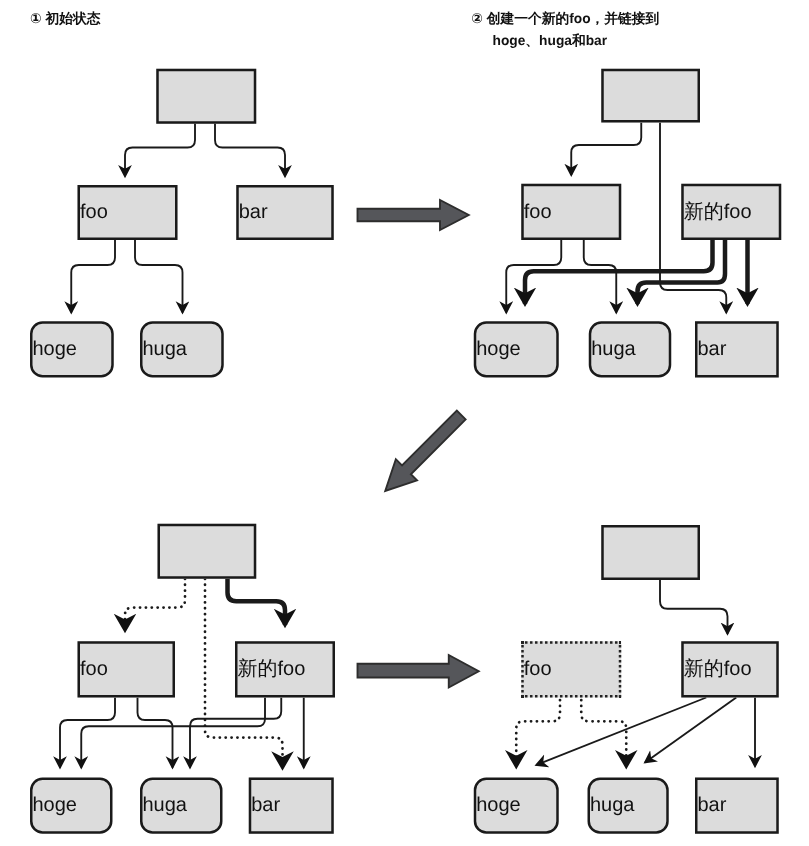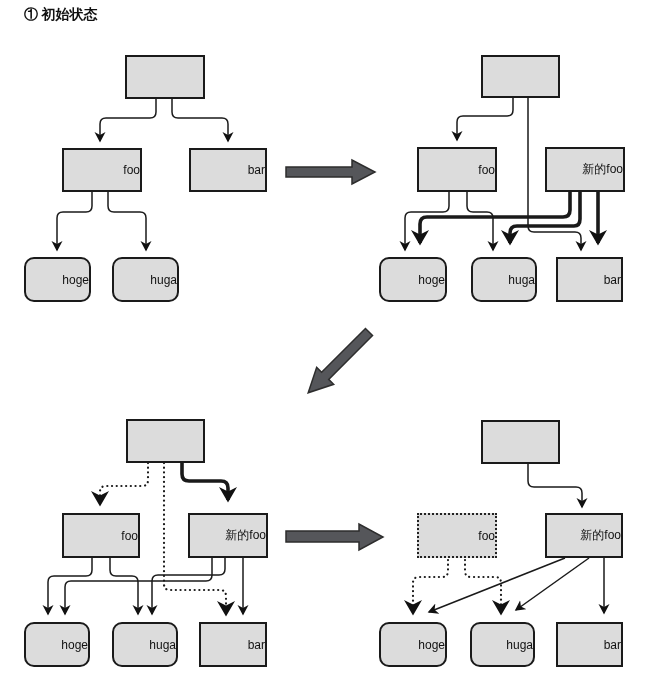--- a/index.html
+++ b/index.html
@@ -1,23 +1,23 @@
 <!DOCTYPE html>
 <html><head>
 <meta charset="utf-8">
 <style>
   html,body{margin:0;padding:0;background:#ffffff;}
   #canvas{position:relative;width:647px;height:677px;background:#ffffff;overflow:hidden;
     font-family:"Liberation Sans","DejaVu Sans",sans-serif;color:#111;}
   #wires{position:absolute;left:0;top:0;z-index:1;}
   .box{position:absolute;z-index:2;box-sizing:border-box;background:#dcdcdc;border:2px solid #1a1a1a;
-    display:flex;align-items:center;justify-content:flex-end;font-size:12px;color:#111;}
+    display:flex;align-items:center;justify-content:flex-start;font-size:16px;color:#111;}
   .rounded{border-radius:10px;}
   .dotted{border:2px dotted #222;}
-  .title{position:absolute;z-index:3;font-size:14px;font-weight:700;line-height:18px;white-space:nowrap;font-family:Liberation Serif, serif;}
+  .title{position:absolute;z-index:3;font-size:11px;font-weight:700;line-height:18px;white-space:nowrap;}
   .title .cont{margin-left:17px;}
 </style>
 </head>
 <body>
 
 <div id="canvas">
 
   <svg id="wires" width="647" height="677" viewBox="0 0 647 677">
     <defs>
       <marker id="ah" markerUnits="userSpaceOnUse" markerWidth="12" markerHeight="12" refX="9" refY="5.5" orient="auto">
@@ -69,20 +69,24 @@
       <polygon points="286,167 352,167 352,160 375,172 352,184 352,177 286,177"></polygon>
       <g transform="translate(369,332) rotate(135)">
         <path d="M0,-5 H62 V-12 L86,0 L62,12 V5 H0 Z"></path>
       </g>
       <polygon points="286,531 359,531 359,524 383,537 359,550 359,542 286,542"></polygon>
     </g>
   </svg>
 
   <div class="title" style="left:24px;top:6px;">
     <div>① 初始状态</div>
+  </div>
+  <div class="title" style="left:377px;top:6px;">
+    <div>② 创建一个新的foo，并链接到</div>
+    <div class="cont">hoge、huga和bar</div>
   </div>
   <div class="title" style="left:24px;top:368px;">
   </div>
 
   <div class="box" style="left:125px;top:55px;width:80px;height:44px;"></div>
   <div class="box" style="left:62px;top:148px;width:80px;height:44px;">
     <span>foo</span>
     </div>
   <div class="box" style="left:189px;top:148px;width:78px;height:44px;">
     <span>bar</span>

